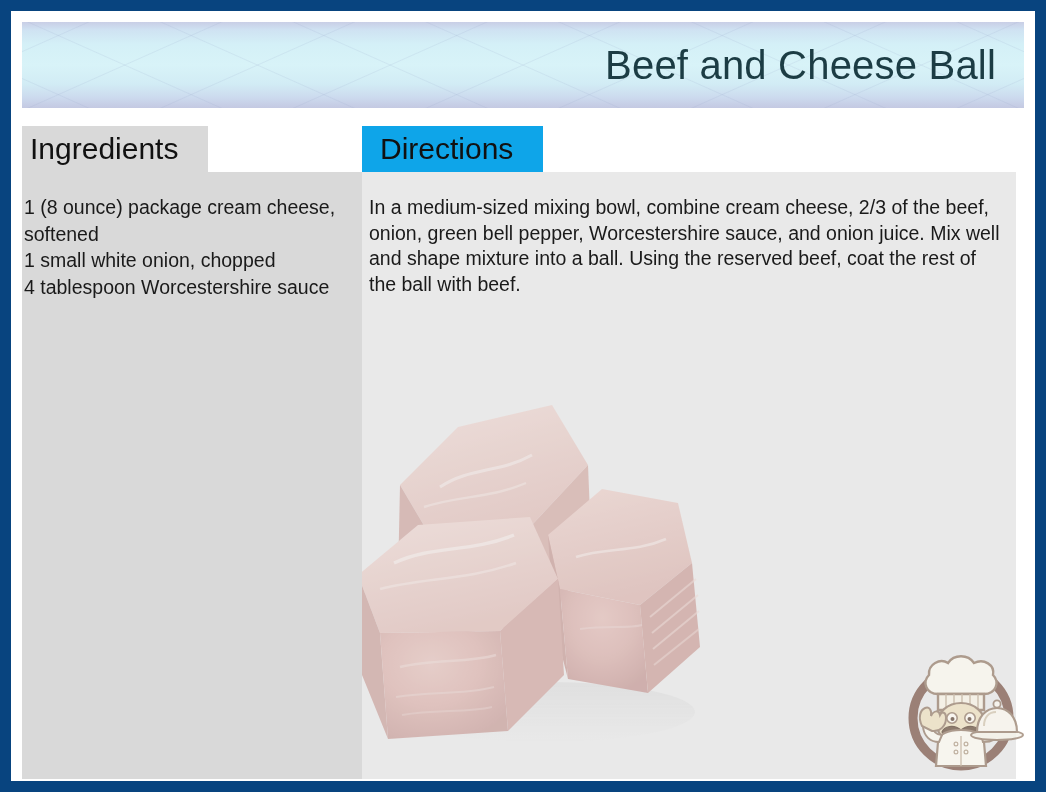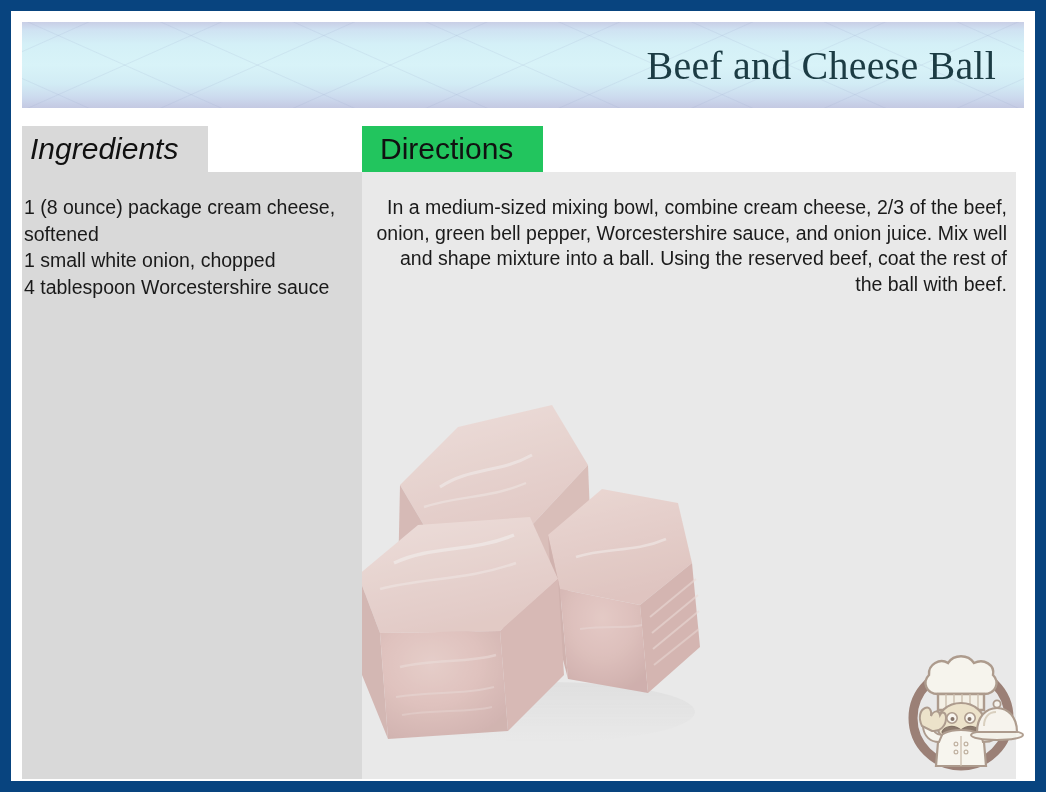--- a/index.html
+++ b/index.html
@@ -54,21 +54,20 @@
       linear-gradient(
         to bottom,
         #c9cee6 0%,
         #cfe2f2 9%,
         #d4f0f7 26%,
         #d8f3f8 50%,
         #d2ecf5 72%,
         #ccdaee 88%,
         #c4c9e2 100%
       );
-    font-family: Liberation Serif, serif;
   }
 
   .header-title {
     position: absolute;
     right: 28px;
     top: 50%;
     transform: translateY(-50%);
     color: #1c3c44;
     font-size: 40px;
     font-weight: 400;
@@ -85,28 +84,27 @@
     color: #111111;
     font-size: 30px;
     font-weight: 400;
   }
   .heading-ingredients {
     left: 22px;
     top: 126px;
     width: 178px;
     height: 46px;
     background: #d9d9d9;
-    font-style: italic;
   }
   .heading-directions {
     left: 362px;
     top: 126px;
     width: 163px;
     height: 46px;
-    background: #22c55e;
+    background: #0ea5e9;
     padding-left: 18px;
   }
 
   
   .panel {
     position: absolute;
     overflow: hidden;
   }
   .panel-ingredients {
     left: 22px;
@@ -115,21 +113,20 @@
     height: 607px;
     background: #d9d9d9;
     padding-left: 27px;
   }
   .panel-directions {
     left: 362px;
     top: 172px;
     width: 654px;
     height: 607px;
     background: #e9e9e9;
-    text-align: right;
   }
 
   .ingredients-list {
     position: absolute;
     left: 2px;
     top: 22px;
     width: 330px;
     color: #1a1a1a;
     font-size: 19.5px;
     line-height: 26.6px;

